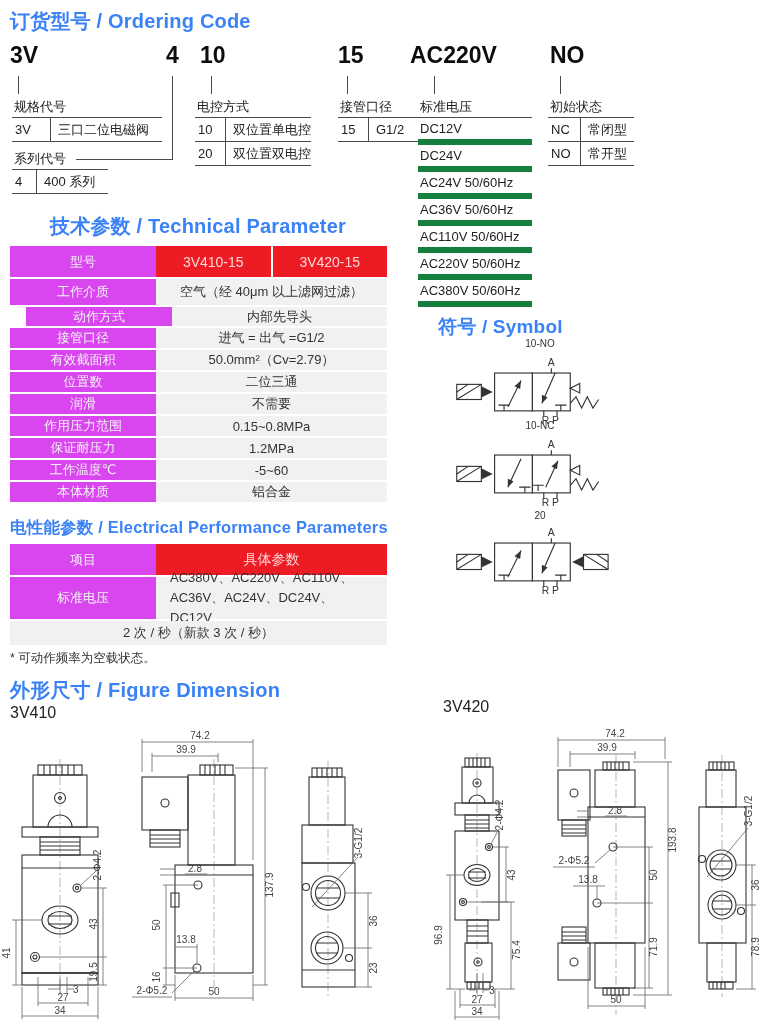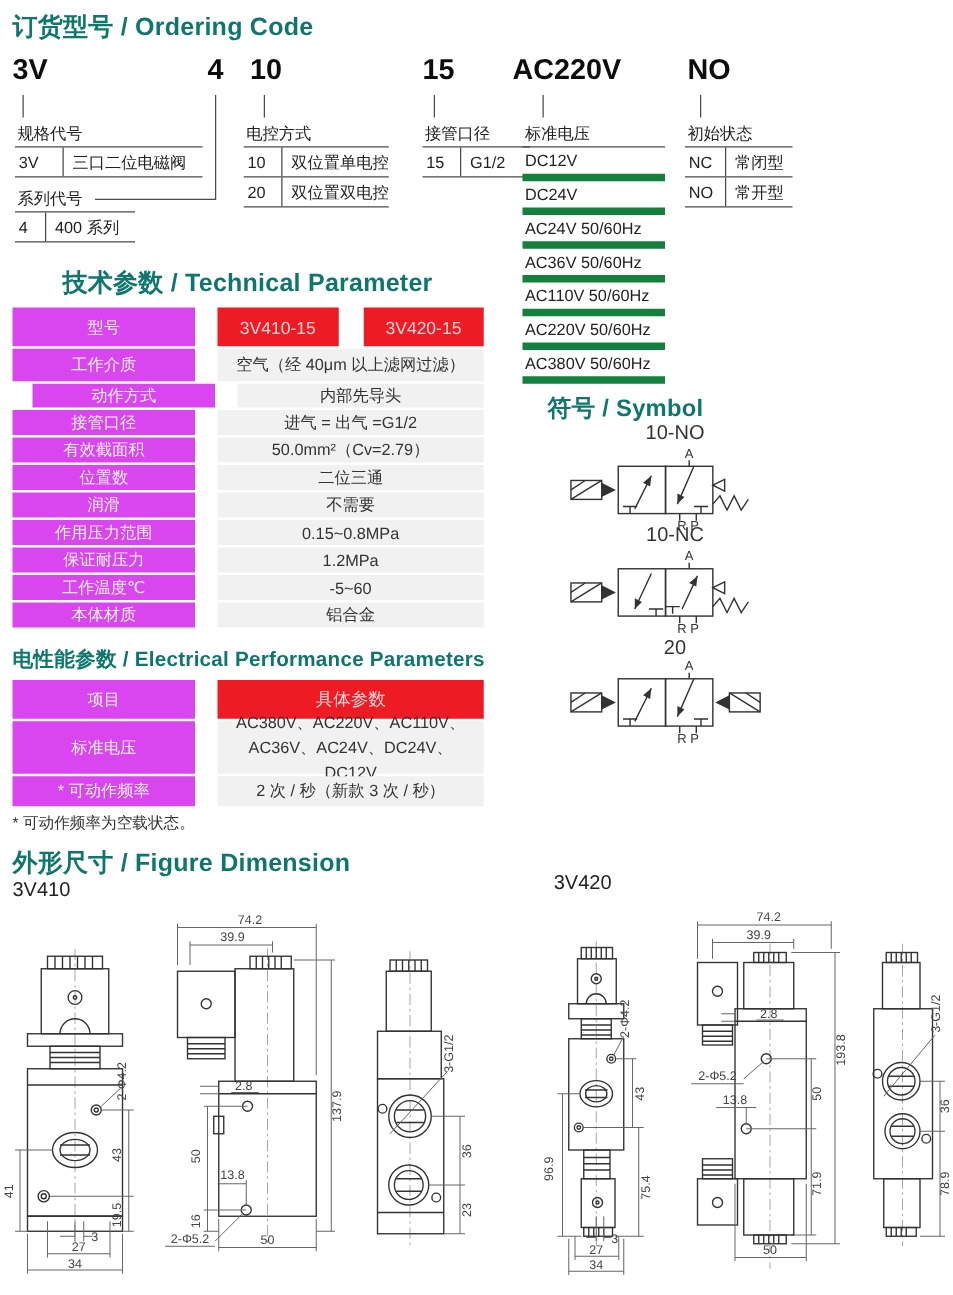--- a/index.html
+++ b/index.html
@@ -1,38 +1,38 @@
 <!DOCTYPE html>
 <html><head>
 <meta charset="utf-8">
 <style>
   html,body{margin:0;padding:0;background:#fff;}
   body{font-family:"Liberation Sans","DejaVu Sans",sans-serif;color:#222;}
   .page{position:relative;width:762px;height:1036px;background:#fff;overflow:hidden;}
   .abs{position:absolute;}
-  .h1{font-size:20px;font-weight:bold;color:#0f766e;letter-spacing:0.2px;}
+  .h1{font-size:20px;font-weight:bold;color:#3b82f6;letter-spacing:0.2px;}
   .code{font-size:23px;font-weight:bold;color:#0d0d0d;}
   .tick{position:absolute;width:1px;background:#4a4a4a;}
   .hline{position:absolute;height:1px;background:#4a4a4a;}
   
   .ot{position:absolute;font-size:13px;color:#222;}
   .ot .lbl{height:20px;line-height:20px;border-bottom:1px solid #4a4a4a;padding-left:2px;}
   .ot .row{display:flex;border-bottom:1px solid #4a4a4a;height:23px;align-items:center;}
   .ot .c0{border-right:1px solid #4a4a4a;align-self:stretch;display:flex;align-items:center;padding:0 5px 0 3px;}
   .ot .c1{padding-left:7px;white-space:nowrap;}
   .vopt{border-bottom:6px solid #15803d;height:21px;line-height:21px;padding-left:2px;white-space:nowrap;}
   
   .ptable{position:absolute;font-size:13px;}
   .prow{display:flex;margin-bottom:2px;}
   .plabel{width:146px;margin-right:0;background:#d946ef;color:#f2f2f2;display:flex;align-items:center;justify-content:center;text-align:center;}
-  .pval{flex:1;background:#f1f1f1;color:#333;display:flex;align-items:center;justify-content:center;text-align:center;margin-left:18px;}
+  .pval{flex:1;background:#f1f1f1;color:#333;display:flex;align-items:center;justify-content:center;text-align:left;}
   .pred{background:#ed1c24;color:#ffd6d6;}
   .footnote{font-size:12.5px;color:#333;}
   .modelname{font-size:16px;color:#222;}
-  .symlbl{font-size:16px;color:#333;text-align:center;width:190px;}
+  .symlbl{font-size:10px;color:#333;text-align:center;width:190px;}
   
   svg text{font-family:"Liberation Sans","DejaVu Sans",sans-serif;font-size:10px;fill:#444;}
   svg .o{stroke:#333;stroke-width:1.1;fill:none;}
   svg .d{stroke:#666;stroke-width:0.8;fill:none;}
   svg .cl{stroke:#999;stroke-width:0.7;fill:none;stroke-dasharray:9 3 2 3;}
   svg .fz{fill:#333;stroke:none;}
   svg.sym .o{stroke-width:1.2;}
   svg.sym text{font-size:11px;fill:#333;}
 </style>
 </head>
@@ -234,21 +234,20 @@
   <div class="ptable" style="left:10px;top:544px;width:377px;">
     <div class="prow" style="height:31px;">
       <div class="plabel">项目</div>
       <div class="pval pred" style="font-size:14px;">具体参数</div>
     </div>
     <div class="prow" style="height:42px;">
       <div class="plabel">标准电压</div>
       <div class="pval" style="padding:0 14px;line-height:1.55;">AC380V、AC220V、AC110V、AC36V、AC24V、DC24V、DC12V</div>
     </div>
     <div class="prow" style="height:24px;">
-      <div class="plabel">* 可动作频率</div>
       <div class="pval">2 次 / 秒（新款 3 次 / 秒）</div>
     </div>
   </div>
 
   <div class="abs footnote" style="left:10px;top:650px;">* 可动作频率为空载状态。</div>
 
   <div class="abs h1" style="left:10px;top:677px;">外形尺寸 / Figure Dimension</div>
   <div class="abs modelname" style="left:10px;top:704px;">3V410</div>
   <div class="abs modelname" style="left:443px;top:698px;">3V420</div>
 

